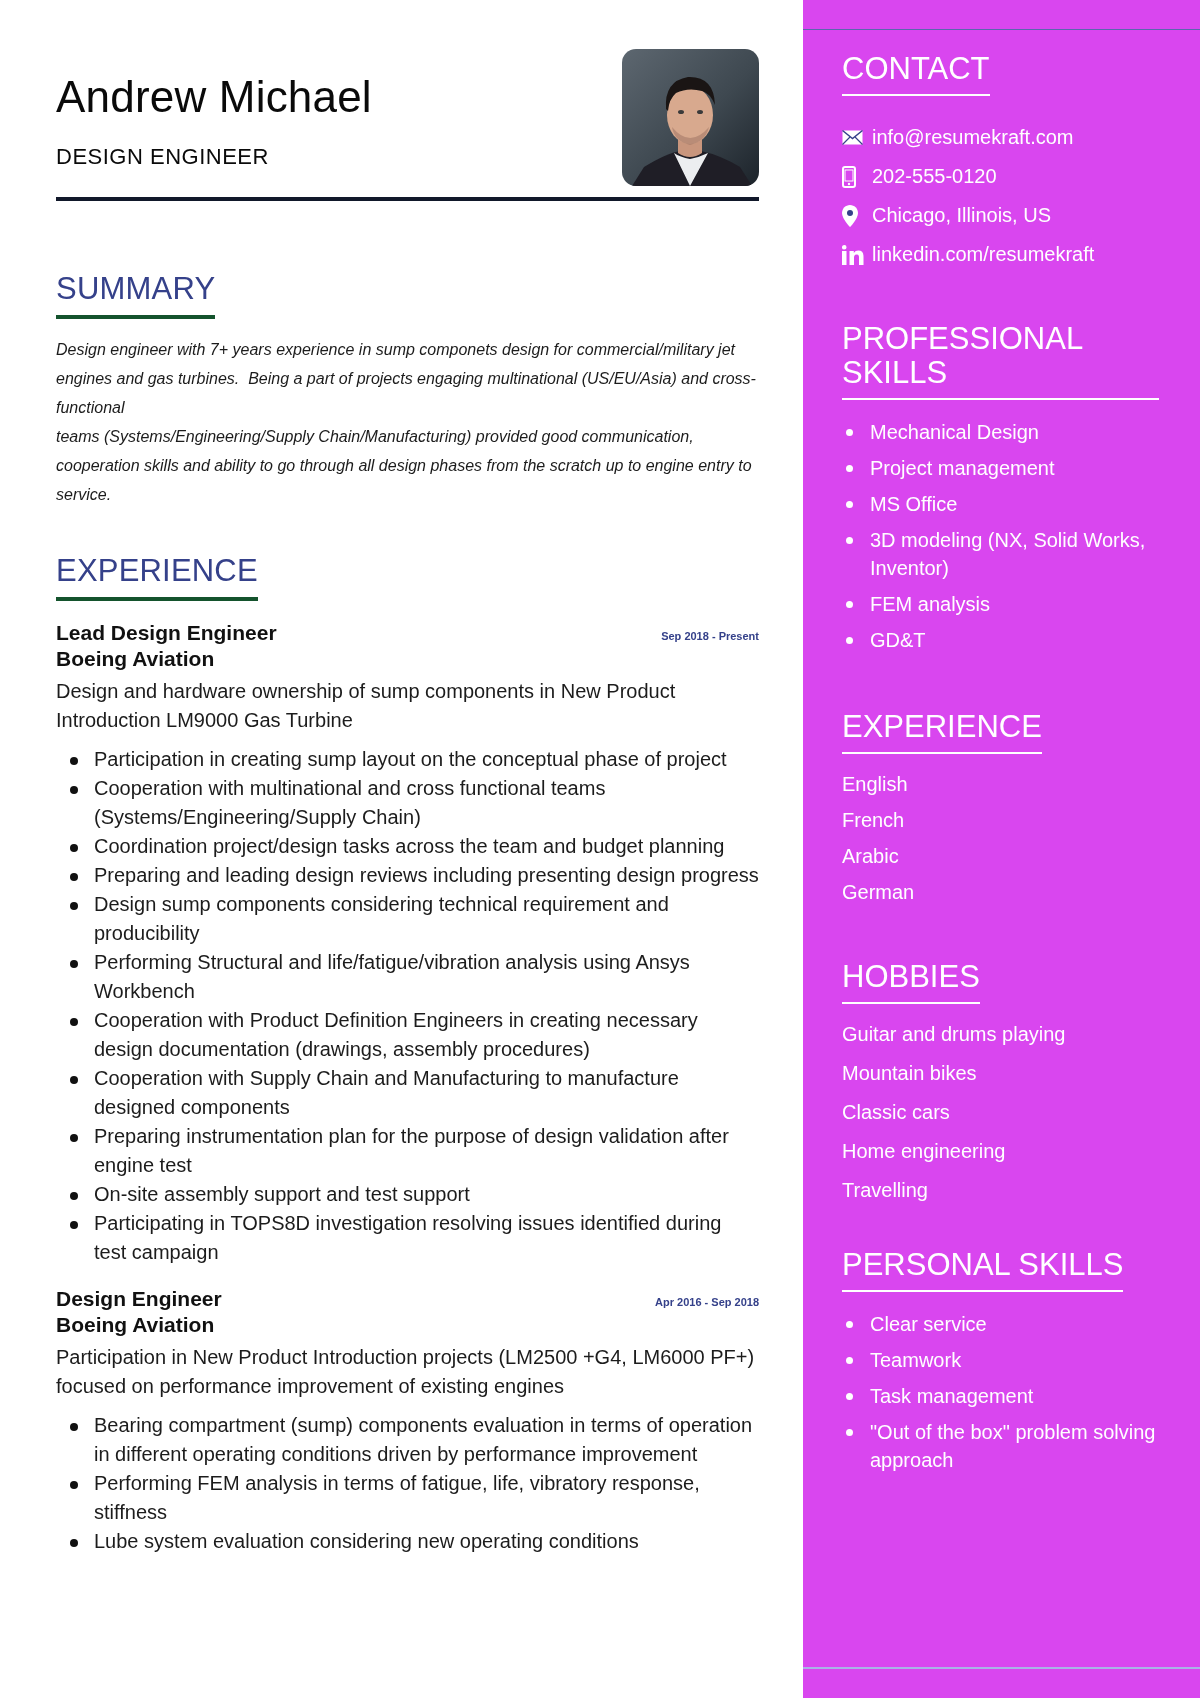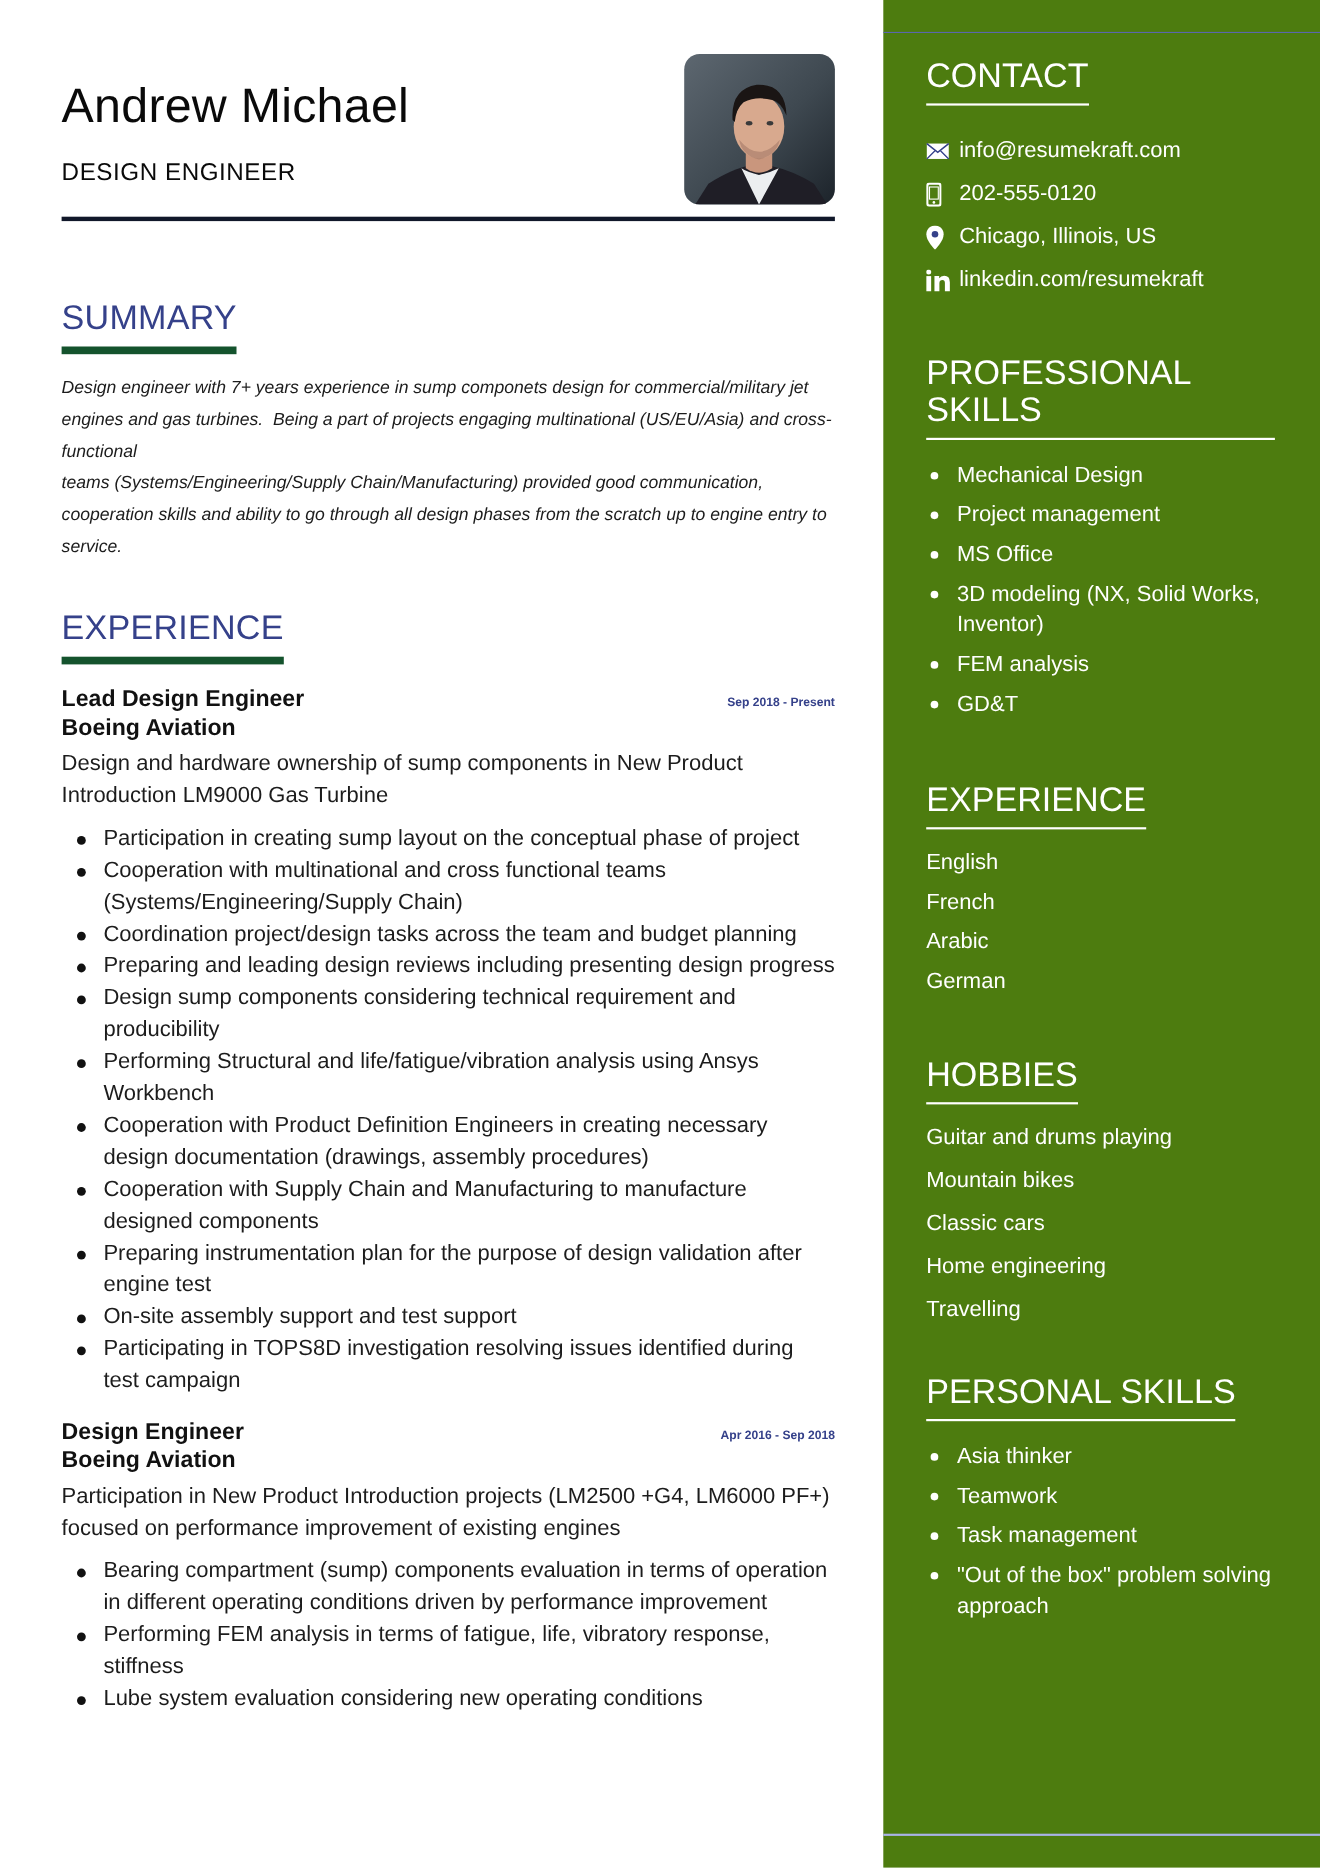--- a/index.html
+++ b/index.html
@@ -9,37 +9,37 @@
   
   .main { position: absolute; left: 56px; top: 16px; width: 703px; }
   .header { position: relative; height: 186px; }
   .name { position: absolute; left: 0; top: 56px; font-size: 44px; font-weight: 400; color: #0a0a0a; letter-spacing: 0.2px; }
   .role { position: absolute; left: 0; top: 128px; font-size: 22px; font-weight: 400; letter-spacing: 0.5px; color: #0a0a0a; }
   .photo { position: absolute; left: 566px; top: 33px; width: 137px; height: 137px; border-radius: 14px; overflow: hidden;
            background: linear-gradient(135deg, #5d6770 0%, #3e4850 55%, #1c232a 100%); }
   .photo svg { width: 100%; height: 100%; display: block; }
   .header-rule { position: absolute; left: 0; top: 181px; width: 703px; height: 4px; background: #11182a; }
 
-  .section-title { font-size: 31px; font-weight: 400; color: #35418a; display: inline-block; padding-bottom: 8px; border-bottom: 7px solid #14532d; letter-spacing: 0.2px; }
+  .section-title { font-size: 31px; font-weight: 400; color: #35418a; display: inline-block; padding-bottom: 8px; border-bottom: 4px solid #14532d; letter-spacing: 0.2px; }
   .summary { position: absolute; top: 255px; left: 0; width: 703px; }
   .summary p { margin-top: 16px; font-size: 16px; line-height: 29px; color: #1c1c1c; white-space: pre-wrap; font-style: italic; }
 
   .experience { position: absolute; top: 537px; left: 0; width: 703px; }
   .job { position: relative; margin-top: 20px; }
   .job-head { display: flex; justify-content: space-between; align-items: baseline; }
   .job-title { font-size: 21px; font-weight: 700; color: #111; }
   .job-date { font-size: 11px; font-weight: 700; color: #35418a; }
   .job-company { font-size: 21px; font-weight: 700; color: #111; margin-top: 2px; }
   .job-desc { font-size: 20px; line-height: 29px; color: #1c1c1c; margin-top: 6px; }
   .job ul { list-style: none; margin-top: 10px; }
   .job li { position: relative; padding-left: 38px; font-size: 20px; line-height: 29px; color: #1c1c1c; }
   .job li::before { content: ""; position: absolute; left: 14px; top: 12px; width: 8px; height: 8px; border-radius: 50%; background: #111; }
 
   
-  .sidebar { position: absolute; left: 803px; top: 0; width: 397px; height: 1698px; background: #4d7c0f; color: #ffffff; }
+  .sidebar { position: absolute; left: 803px; top: 0; width: 397px; height: 1698px; background: #d946ef; color: #ffffff; }
   .sidebar .rule-top { position: absolute; left: 0; top: 29px; width: 100%; height: 1px; background: #5967ad; }
   .sidebar .rule-bottom { position: absolute; left: 0; top: 1667px; width: 100%; height: 2px; background: #a9b3e6; }
   .sb-section { position: absolute; left: 39px; width: 320px; }
   .sb-title { font-size: 31px; font-weight: 400; color: #ffffff; display: inline-block; padding-bottom: 8px; border-bottom: 2px solid #ffffff; line-height: 34px; }
   .sb-title.wide { display: block; width: 317px; }
   .contact-list { list-style: none; margin-top: 22px; }
   .contact-list li { display: flex; align-items: center; height: 39px; font-size: 20px; }
   .contact-list .ico { width: 30px; display: inline-flex; align-items: center; justify-content: flex-start; }
   .bullets { list-style: none; margin-top: 18px; }
   .bullets li { position: relative; padding-left: 28px; font-size: 20px; line-height: 28px; margin-bottom: 8px; }
@@ -201,21 +201,21 @@
       <li>Mountain bikes</li>
       <li>Classic cars</li>
       <li>Home engineering</li>
       <li>Travelling</li>
     </ul>
   </section>
 
   <section class="sb-section" style="top:1248px;">
     <h2 class="sb-title">PERSONAL SKILLS</h2>
     <ul class="bullets">
-      <li>Asia thinker</li>
+      <li>Clear service</li>
       <li>Teamwork</li>
       <li>Task management</li>
       <li>"Out of the box" problem solving approach</li>
     </ul>
   </section>
 
   <div class="rule-bottom"></div>
 </aside>
 
 </body></html>

